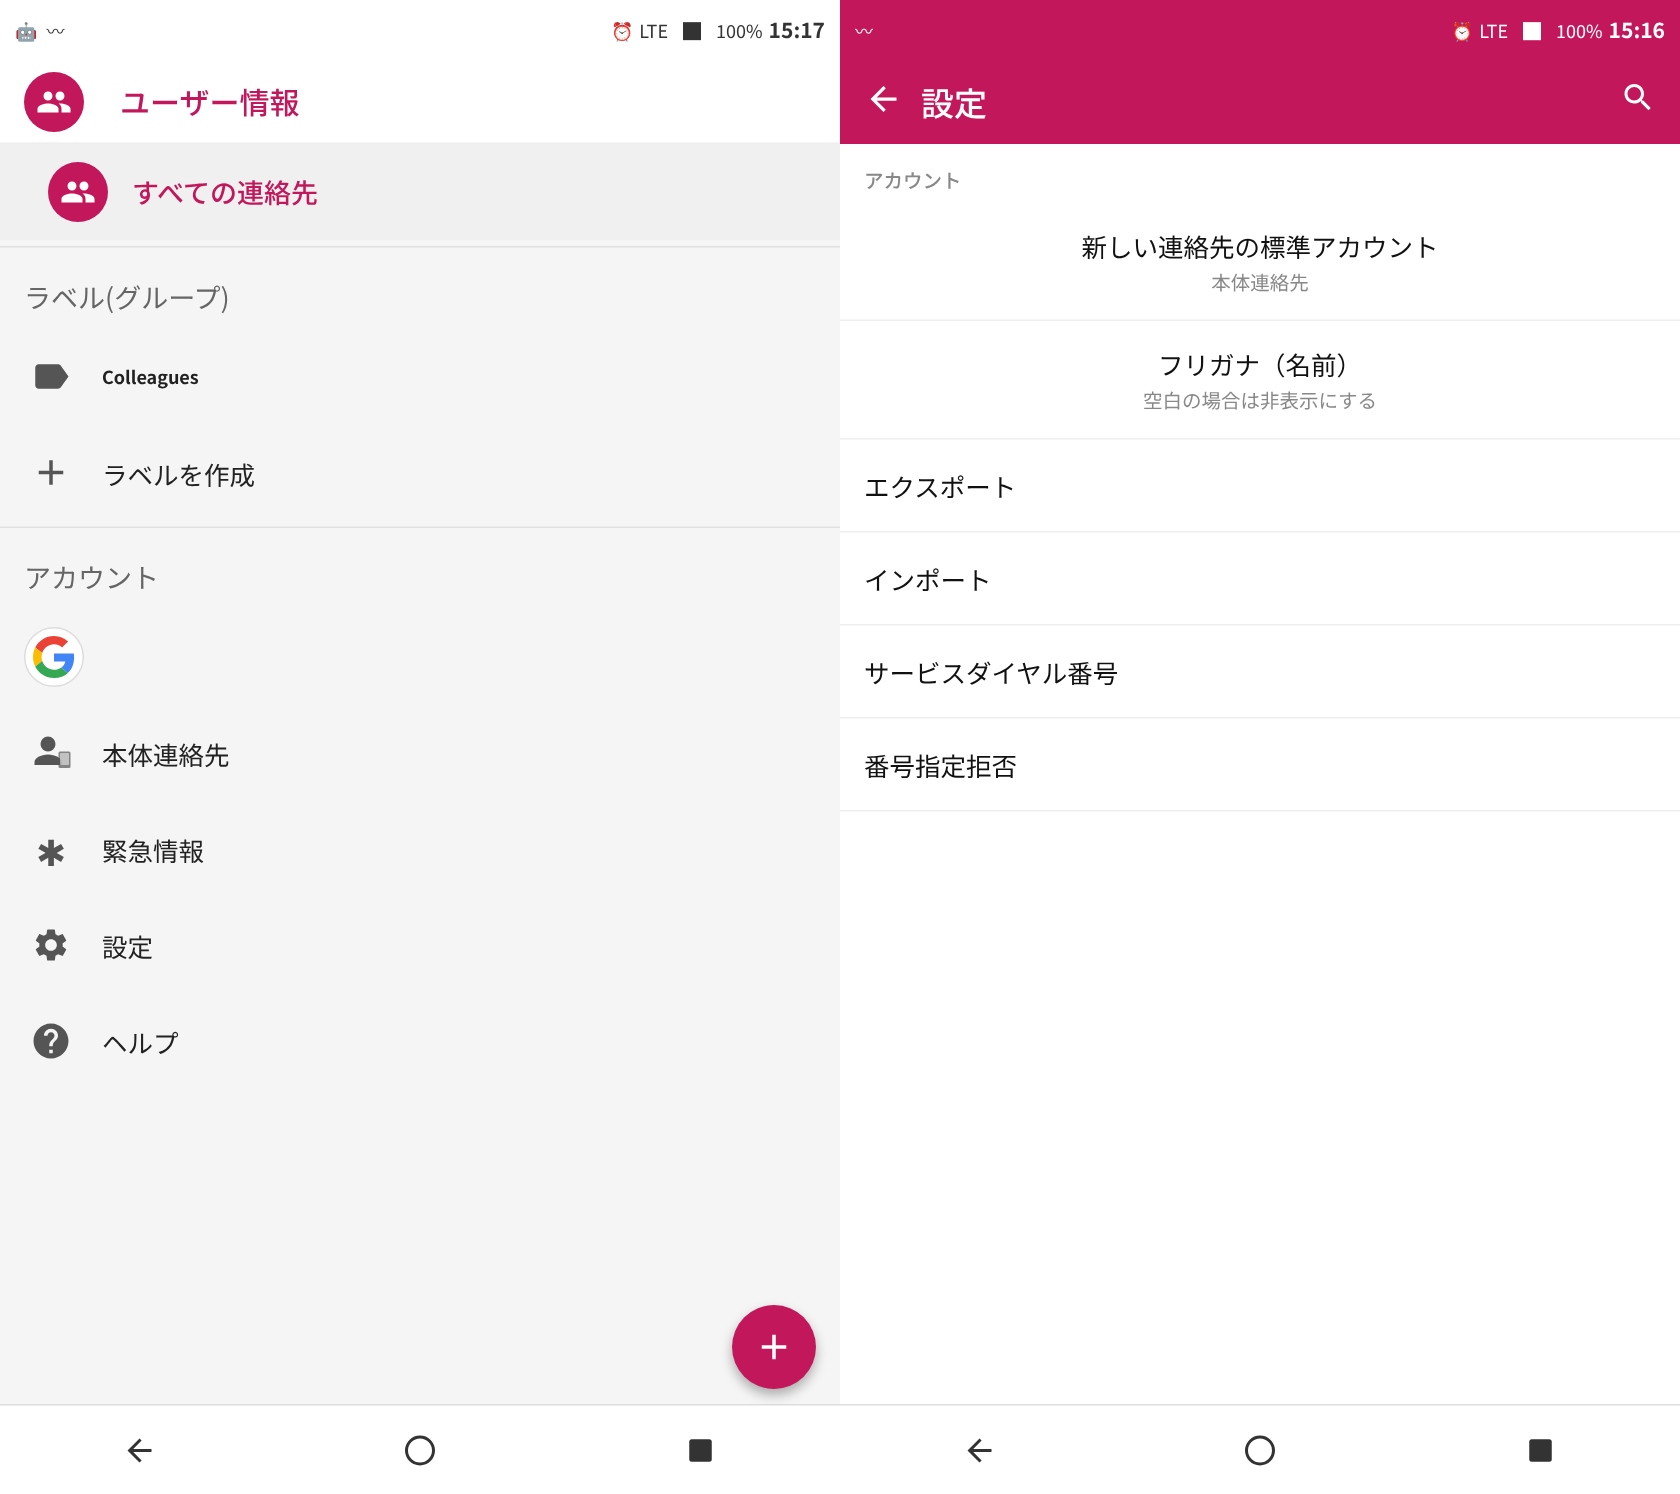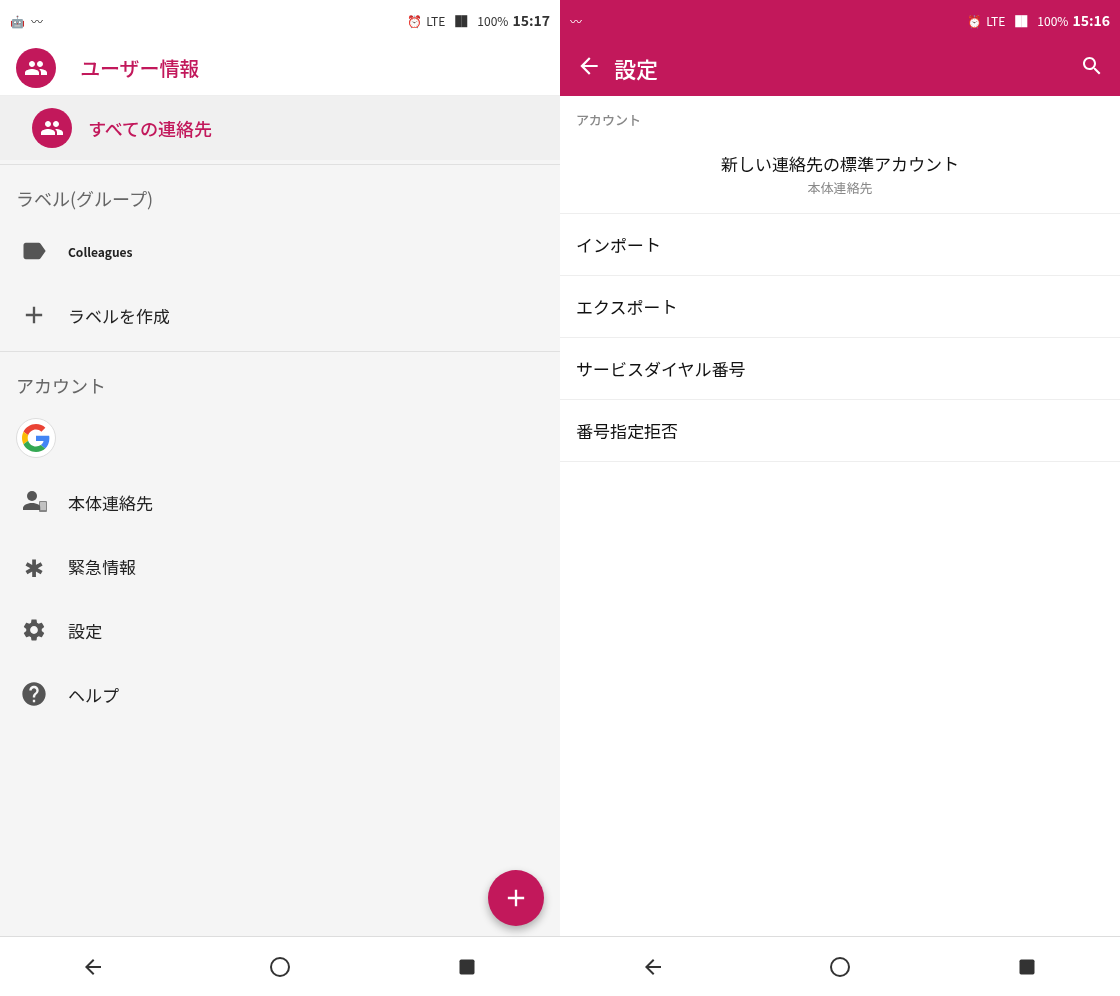--- a/index.html
+++ b/index.html
@@ -464,27 +464,31 @@
   <div class="settings-list">
 
     <div class="settings-section-header">アカウント</div>
 
     <div class="settings-item">
       <div class="item-title">新しい連絡先の標準アカウント</div>
       <div class="item-sub">本体連絡先</div>
     </div>
 
 
+    <div class="settings-item">
+      <div class="item-title">フリガナ（名前）</div>
+      <div class="item-sub">空白の場合は非表示にする</div>
+    </div>
+
+    <div class="settings-item-simple">
+      <span>エクスポート</span>
+    </div>
 
     <div class="settings-item-simple">
       <span>インポート</span>
-    </div>
-
-    <div class="settings-item-simple">
-      <span>エクスポート</span>
     </div>
 
     <div class="settings-item-simple">
       <span>サービスダイヤル番号</span>
     </div>
 
     <div class="settings-item-simple">
       <span>番号指定拒否</span>
     </div>
 

